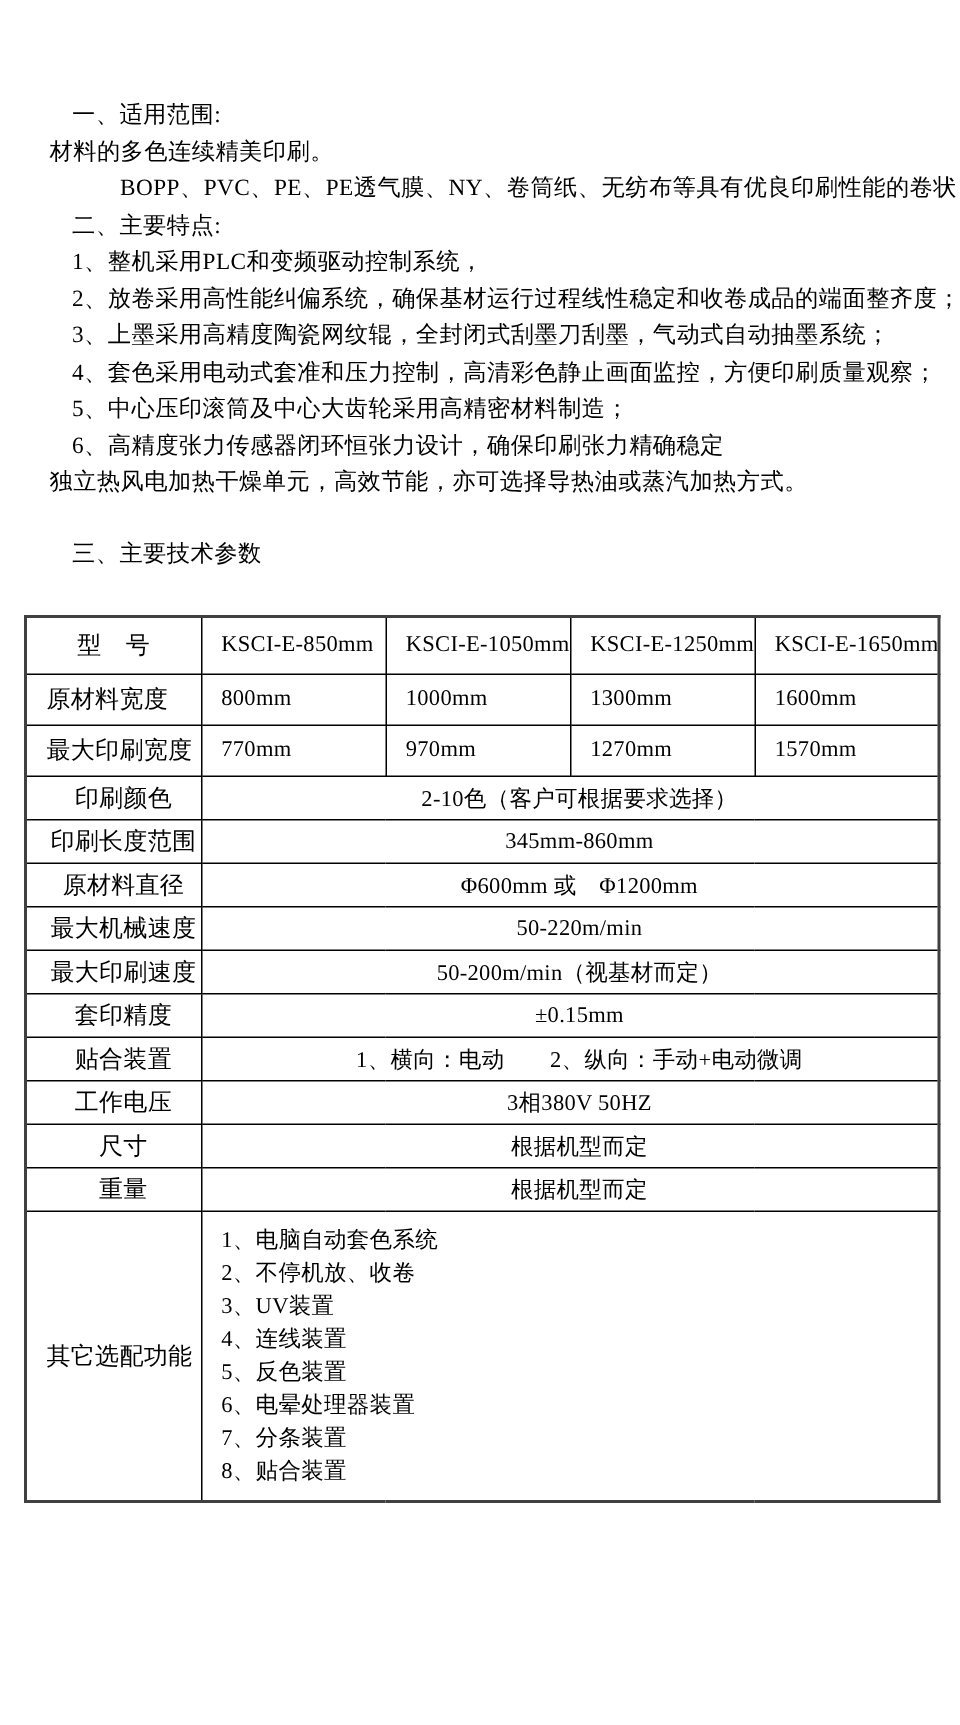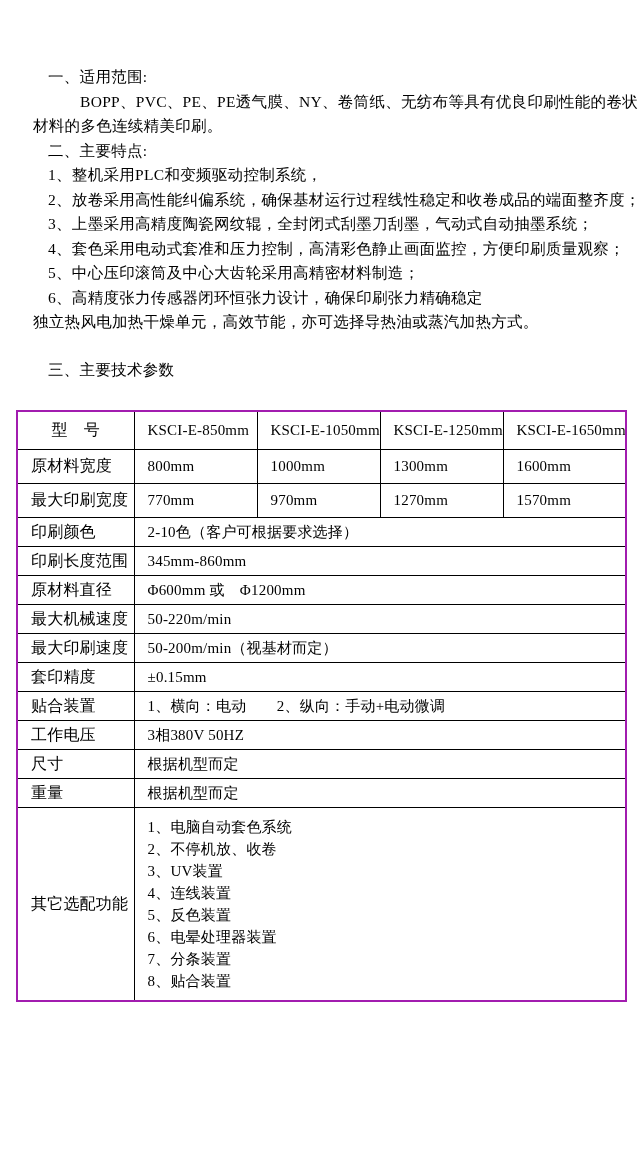--- a/index.html
+++ b/index.html
@@ -36,36 +36,36 @@
   .s3-heading {
     margin-top: 23px;
     margin-bottom: 28px;
   }
   table.spec {
     border-collapse: collapse;
     margin-left: 16px;
     margin-top: 0;
     table-layout: fixed;
     width: 609px;
-    border: 2px solid #a21caf;
+    border: 2px solid #404040;
   }
   table.spec td {
     border: 1px solid #000000;
     padding: 0 0 0 13px;
     font-size: 15px;
     white-space: nowrap;
     overflow: hidden;
     letter-spacing: 0.2px;
   }
   table.spec td.label {
     font-size: 16px;
   }
   table.spec tr.r-head td { height: 37px; }
   table.spec tr.r-wide td { height: 33px; }
-  table.spec tr.r-std  td { height: 28px; }
+  table.spec tr.r-std  td { height: 28px; text-align: center; }
   table.spec td.model-label {
     text-align: center;
     padding: 0;
   }
   table.spec td.options-cell {
     padding: 8px 0 8px 13px;
     vertical-align: middle;
   }
   .opt-line {
     font-size: 15px;
@@ -73,22 +73,22 @@
     white-space: nowrap;
   }
 </style>
 </head>
 <body>
 
 <div class="page">
 
   <div class="intro">
     <div class="line li-1">一、适用范围:</div>
+    <div class="line li-0">材料的多色连续精美印刷。</div>
     <div class="line li-2">BOPP、PVC、PE、PE透气膜、NY、卷筒纸、无纺布等具有优良印刷性能的卷状</div>
-    <div class="line li-0">材料的多色连续精美印刷。</div>
     <div class="line li-1">二、主要特点:</div>
     <div class="line li-1">1、整机采用PLC和变频驱动控制系统，</div>
     <div class="line li-1">2、放卷采用高性能纠偏系统，确保基材运行过程线性稳定和收卷成品的端面整齐度；</div>
     <div class="line li-1">3、上墨采用高精度陶瓷网纹辊，全封闭式刮墨刀刮墨，气动式自动抽墨系统；</div>
     <div class="line li-1">4、套色采用电动式套准和压力控制，高清彩色静止画面监控，方便印刷质量观察；</div>
     <div class="line li-1">5、中心压印滚筒及中心大齿轮采用高精密材料制造；</div>
     <div class="line li-1">6、高精度张力传感器闭环恒张力设计，确保印刷张力精确稳定</div>
     <div class="line li-0">独立热风电加热干燥单元，高效节能，亦可选择导热油或蒸汽加热方式。</div>
     <div class="line li-1 s3-heading">三、主要技术参数</div>
   </div>

